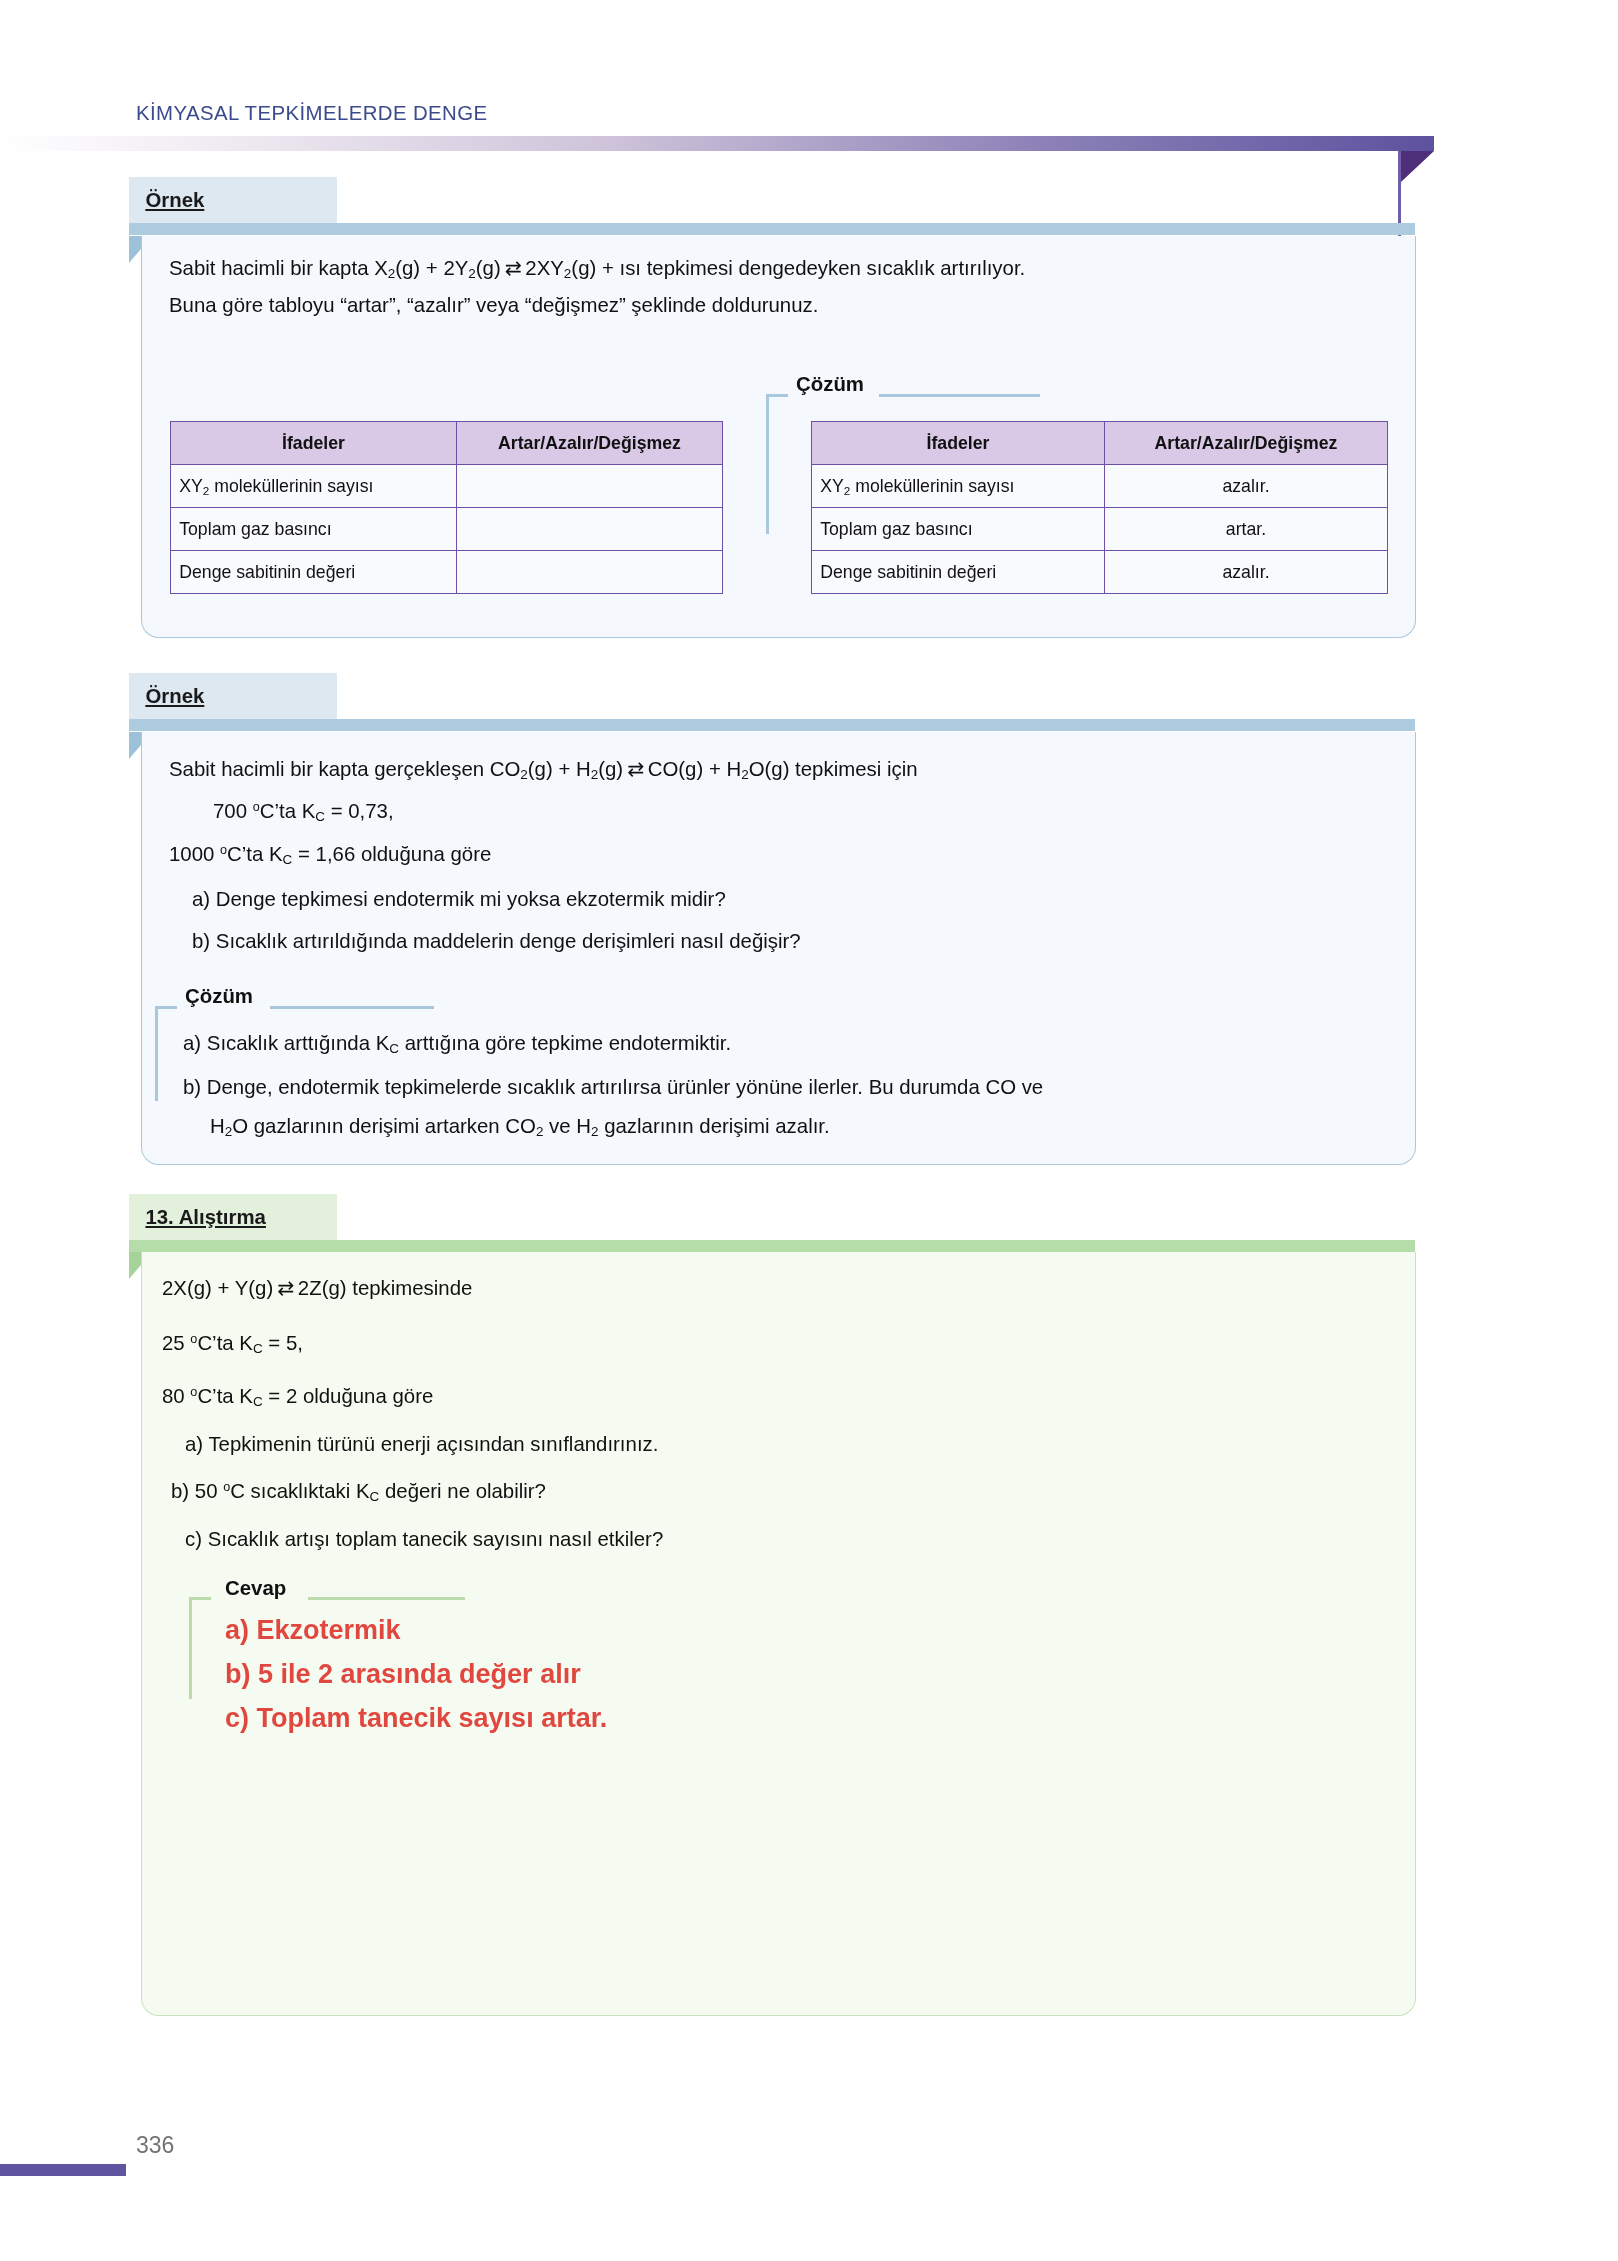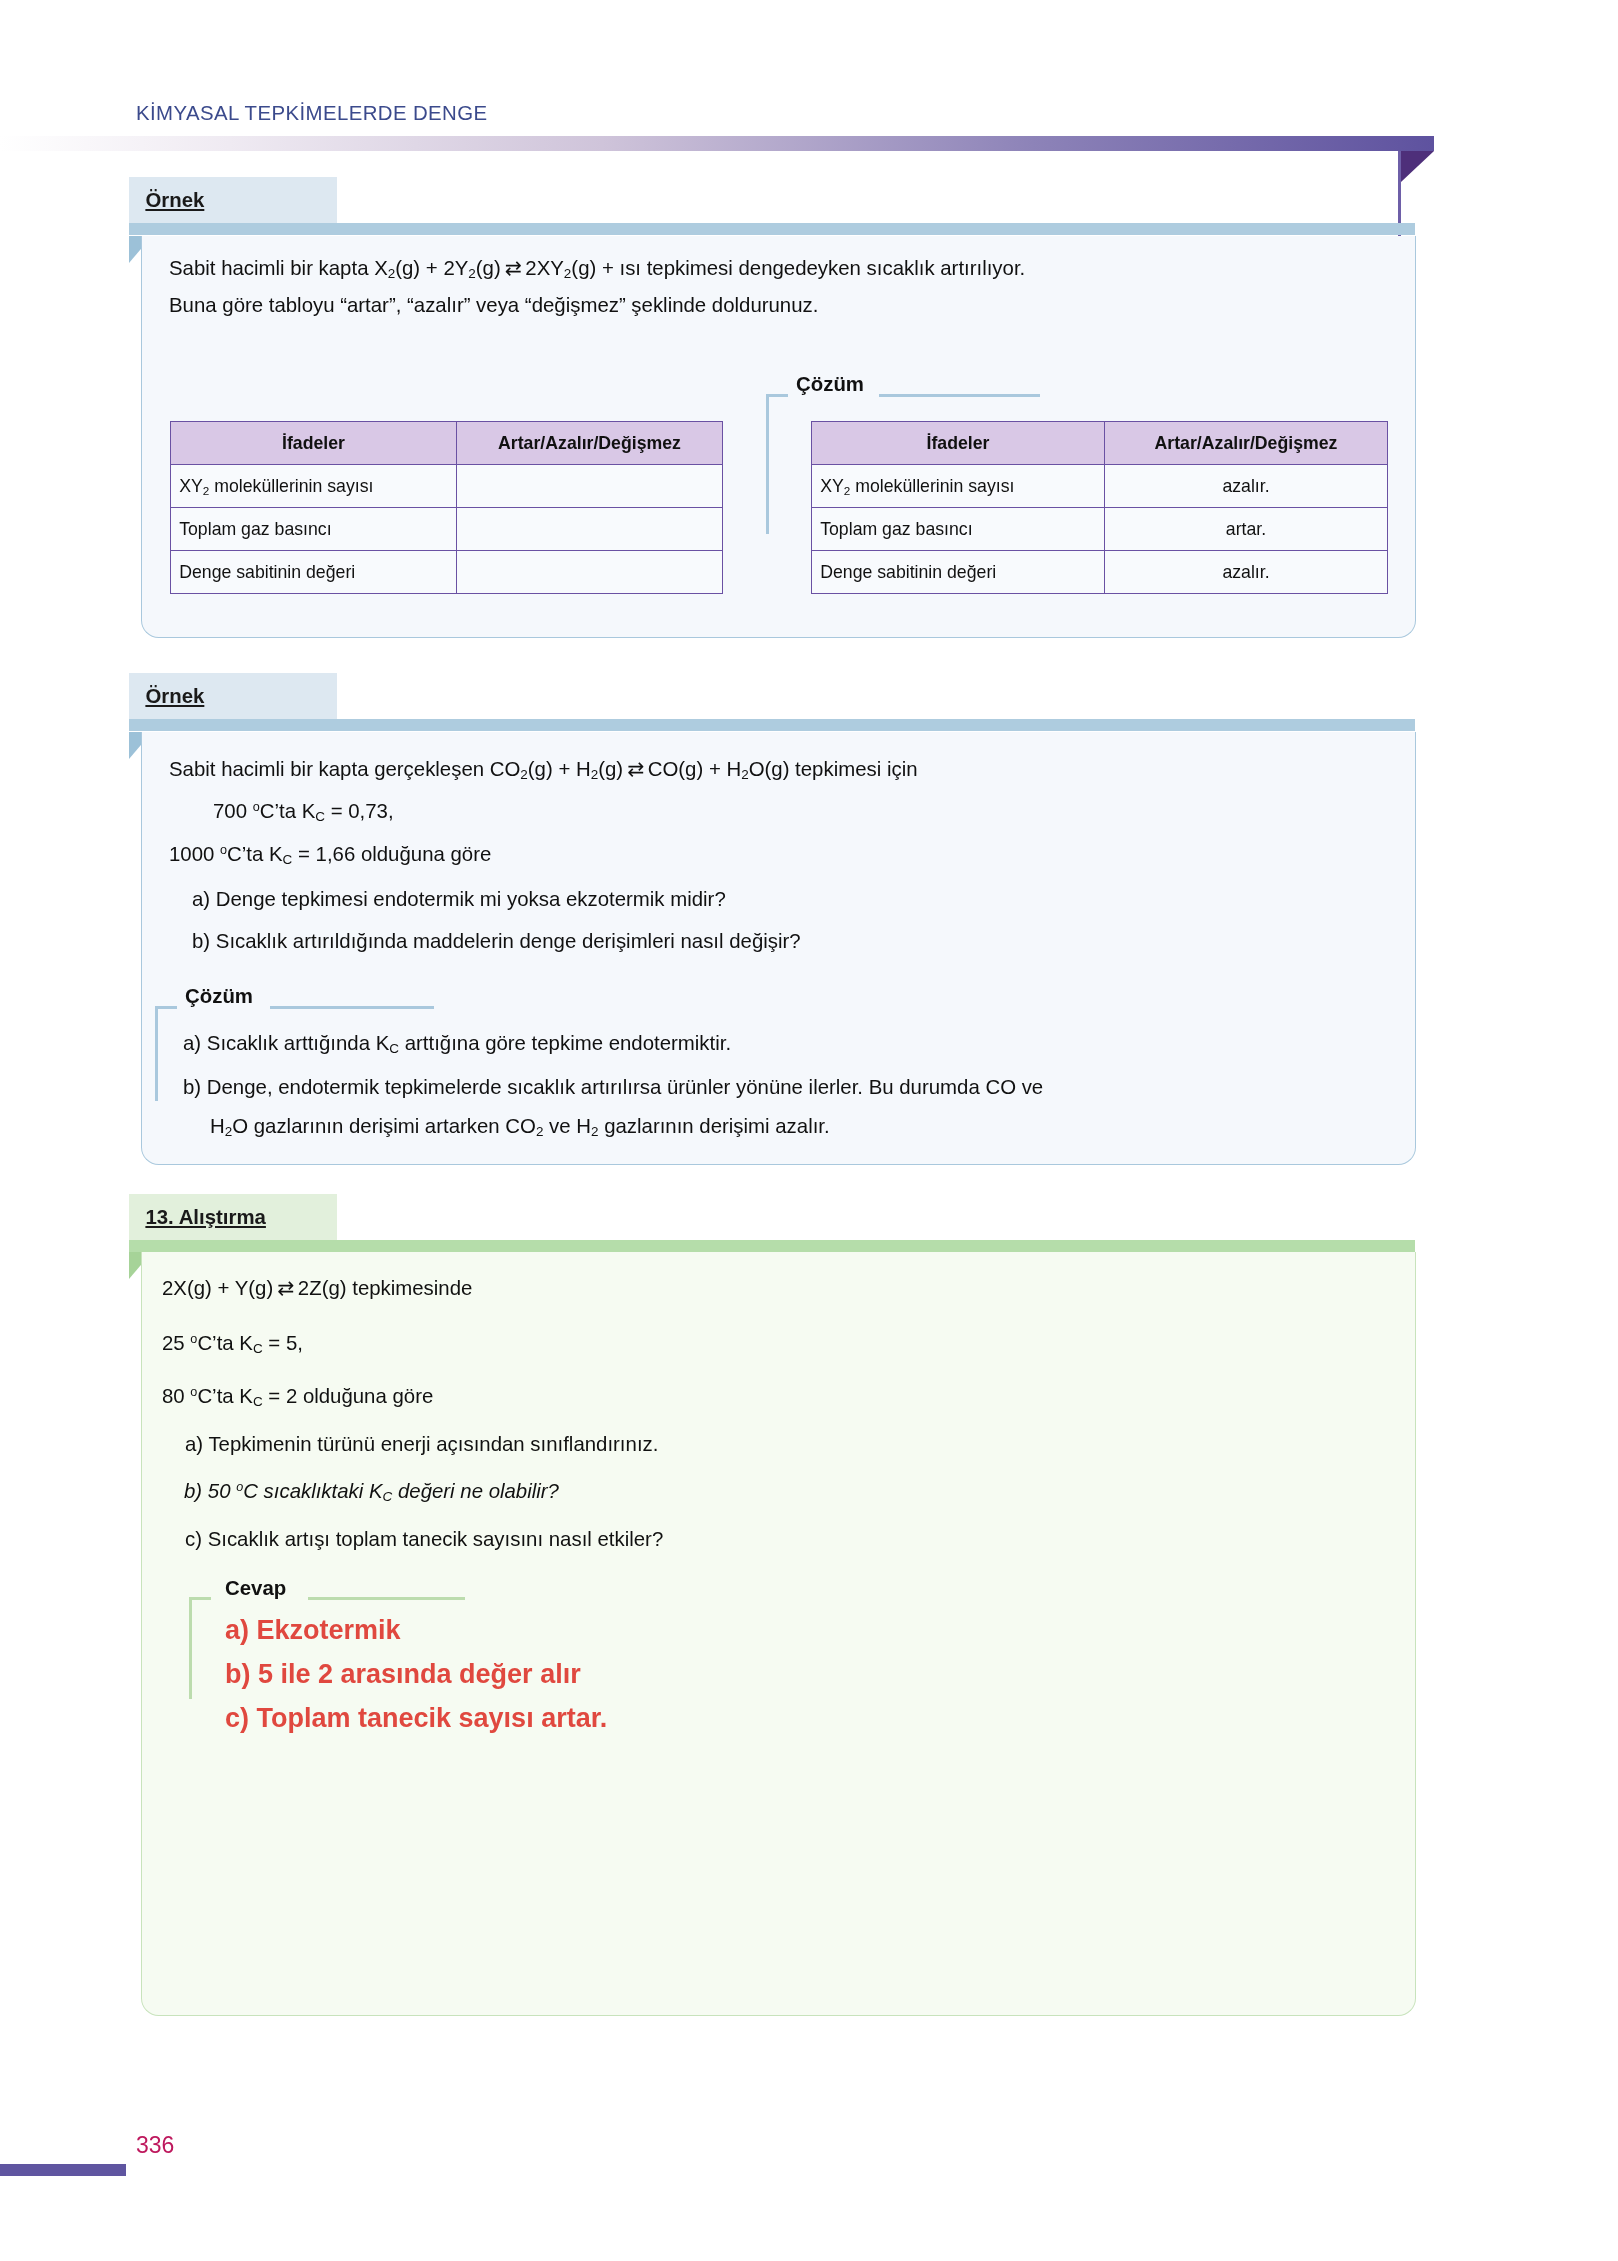--- a/index.html
+++ b/index.html
@@ -94,21 +94,21 @@
 
   
   .answer{
     position:absolute;
     font-size:27px;font-weight:bold;line-height:1.30;
     color:#e0483f;white-space:nowrap;
   }
 
   
   .foot-bar{position:absolute;left:0;top:2164px;width:126px;height:12.3px;background:#5f55a0;}
-  .page-num{position:absolute;left:136px;top:2132px;font-size:23px;color:#be185d;}
+  .page-num{position:absolute;left:136px;top:2132px;font-size:23px;color:#737373;}
 </style>
 </head>
 <body>
 
 <div class="page">
 
   <div class="chapter-title">KİMYASAL TEPKİMELERDE DENGE</div>
   <div class="top-rule"></div>
   <div class="fold-triangle"></div>
   <div class="fold-stem"></div>
@@ -233,21 +233,21 @@
   <div class="txt" style="left:162px;top:1330px;">
     <span>25 </span><sup>o</sup><span>C’ta K</span><sub>C</sub><span> = 5,</span>
   </div>
 
   <div class="txt" style="left:162px;top:1383px;">
     <span>80 </span><sup>o</sup><span>C’ta K</span><sub>C</sub><span> = 2 olduğuna göre</span>
   </div>
 
   <div class="txt" style="left:185px;top:1431px;">a) Tepkimenin türünü enerji açısından sınıflandırınız.</div>
 
-  <div class="txt" style="left:184px;top:1478px;font-style:italic;">
+  <div class="txt" style="left:171px;top:1478px;">
     <span>b) 50 </span><sup>o</sup><span>C sıcaklıktaki K</span><sub>C</sub><span> değeri ne olabilir?</span>
   </div>
 
   <div class="txt" style="left:185px;top:1526px;">c) Sıcaklık artışı toplam tanecik sayısını nasıl etkiler?</div>
 
   <div class="sub-dash green" style="left:189px;top:1597px;width:22px;"></div>
   <div class="sublabel" style="left:225px;top:1577px;">Cevap</div>
   <div class="sub-line green" style="left:308px;top:1597px;width:157px;"></div>
   <div class="sub-vert green" style="left:189px;top:1597px;height:102px;"></div>
 

